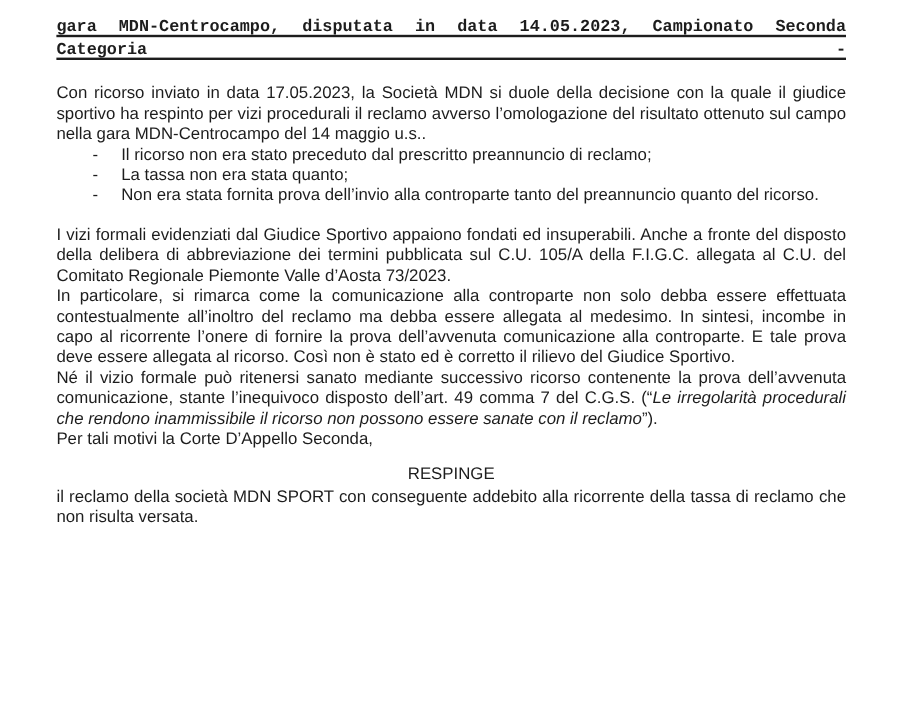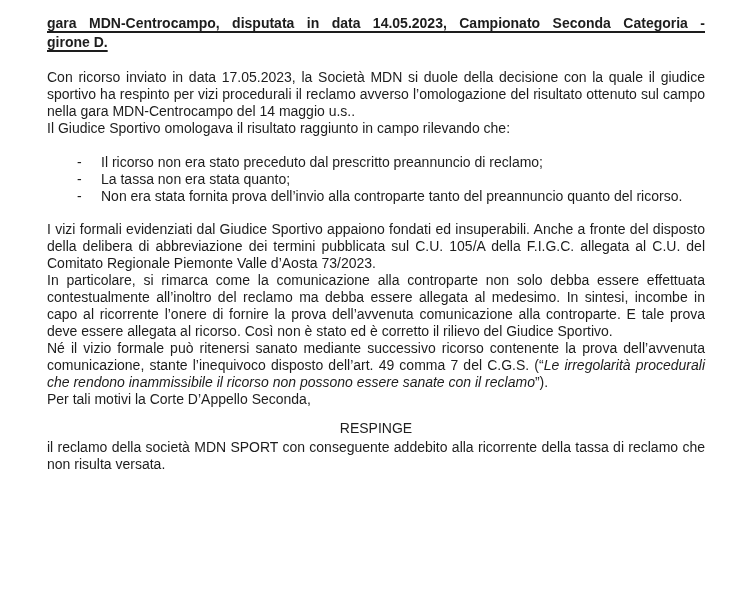--- a/index.html
+++ b/index.html
@@ -22,20 +22,21 @@
   }
   .heading {
     font-weight: bold;
     line-height: 19px;
     margin-bottom: 17px;
   }
   .heading .hline {
     text-decoration: underline;
     text-decoration-thickness: 1.5px;
     text-underline-offset: 3px;
+    font-family: Liberation Mono, monospace;
   }
   .heading .hline1 {
     text-align: justify;
     text-align-last: justify;
     -moz-text-align-last: justify;
   }
   p {
     margin: 0;
     text-align: justify;
   }
@@ -64,26 +65,24 @@
   }
   .italic { font-style: italic; }
 </style>
 </head>
 <body>
 
 <div class="page">
 
   <div class="heading">
     <div class="hline hline1">gara MDN-Centrocampo, disputata in data 14.05.2023, Campionato Seconda Categoria -</div>
-    <div class="hline">girone D.</div>
   </div>
 
   <p>Con ricorso inviato in data 17.05.2023, la Società MDN si duole della decisione con la quale il giudice sportivo ha respinto per vizi procedurali il reclamo avverso l’omologazione del risultato ottenuto sul campo nella gara MDN-Centrocampo del 14 maggio u.s..</p>
 
-  <p class="gap-lg">Il Giudice Sportivo omologava il risultato raggiunto in campo rilevando che:</p>
 
   <div class="bullets">
     <div class="bullet-row">
       <span class="bullet-dash">-</span>
       <span class="bullet-text">Il ricorso non era stato preceduto dal prescritto preannuncio di reclamo;</span>
     </div>
     <div class="bullet-row">
       <span class="bullet-dash">-</span>
       <span class="bullet-text">La tassa non era stata quanto;</span>
     </div>

